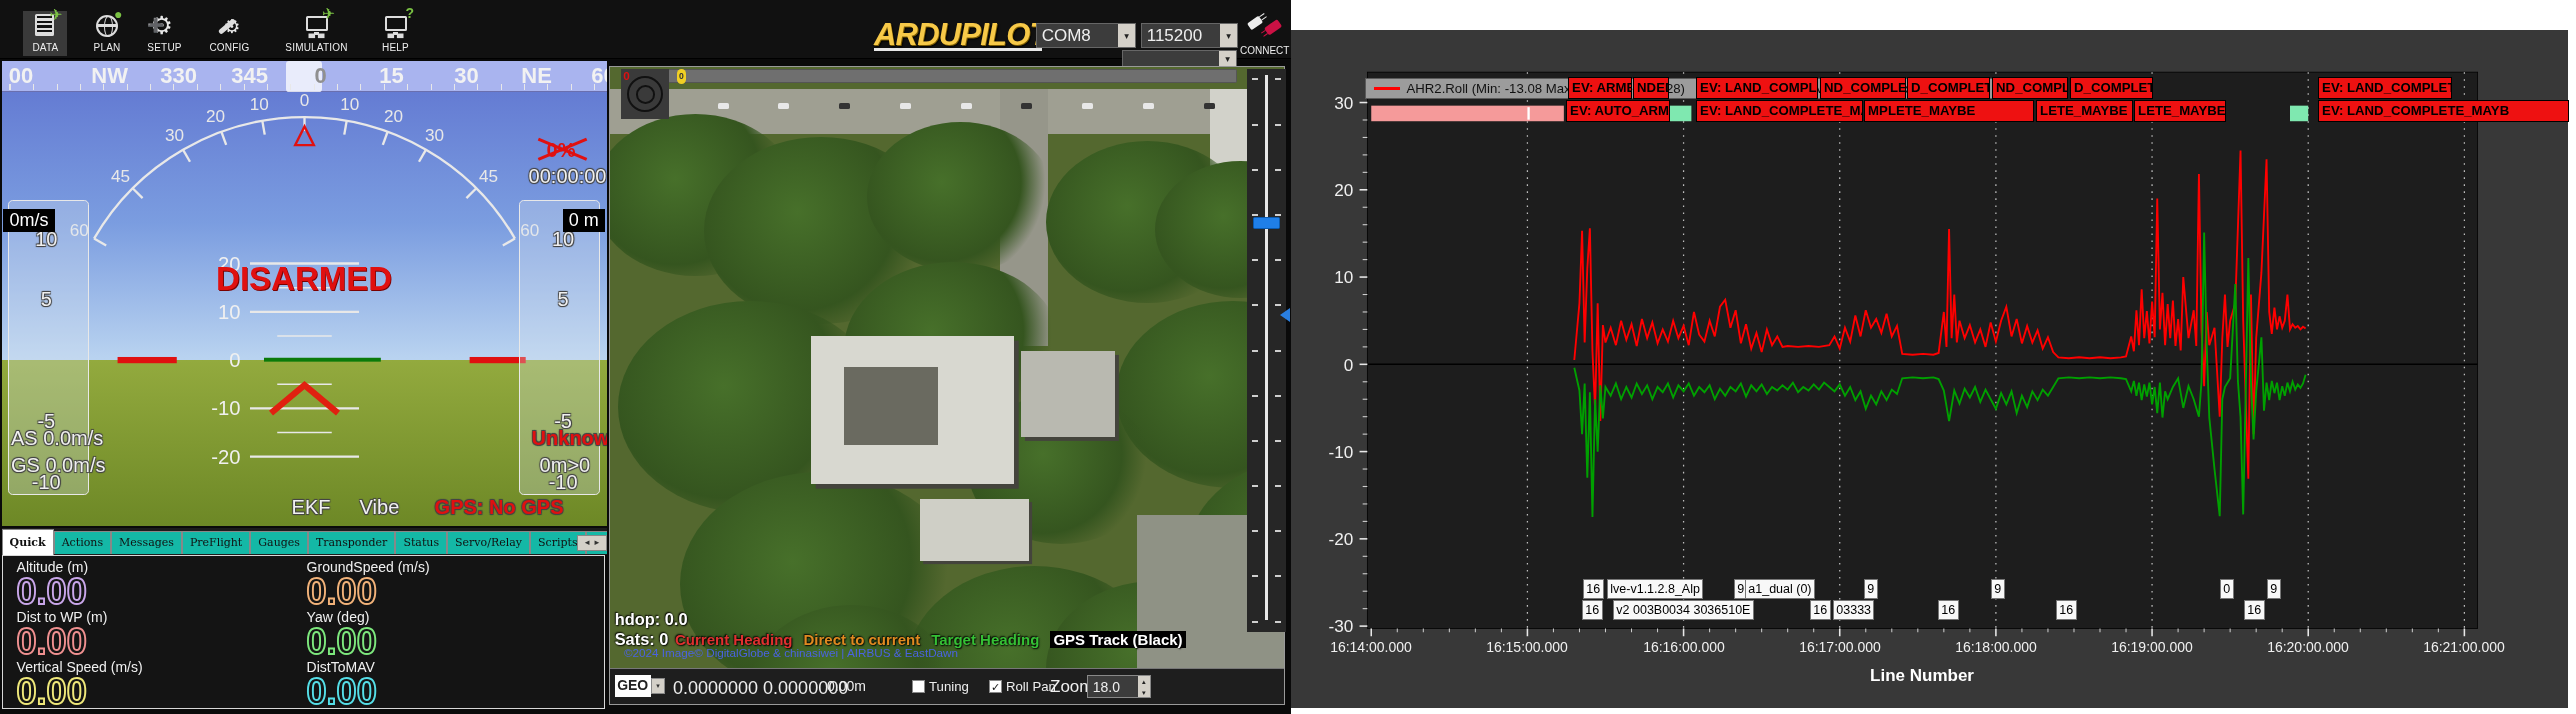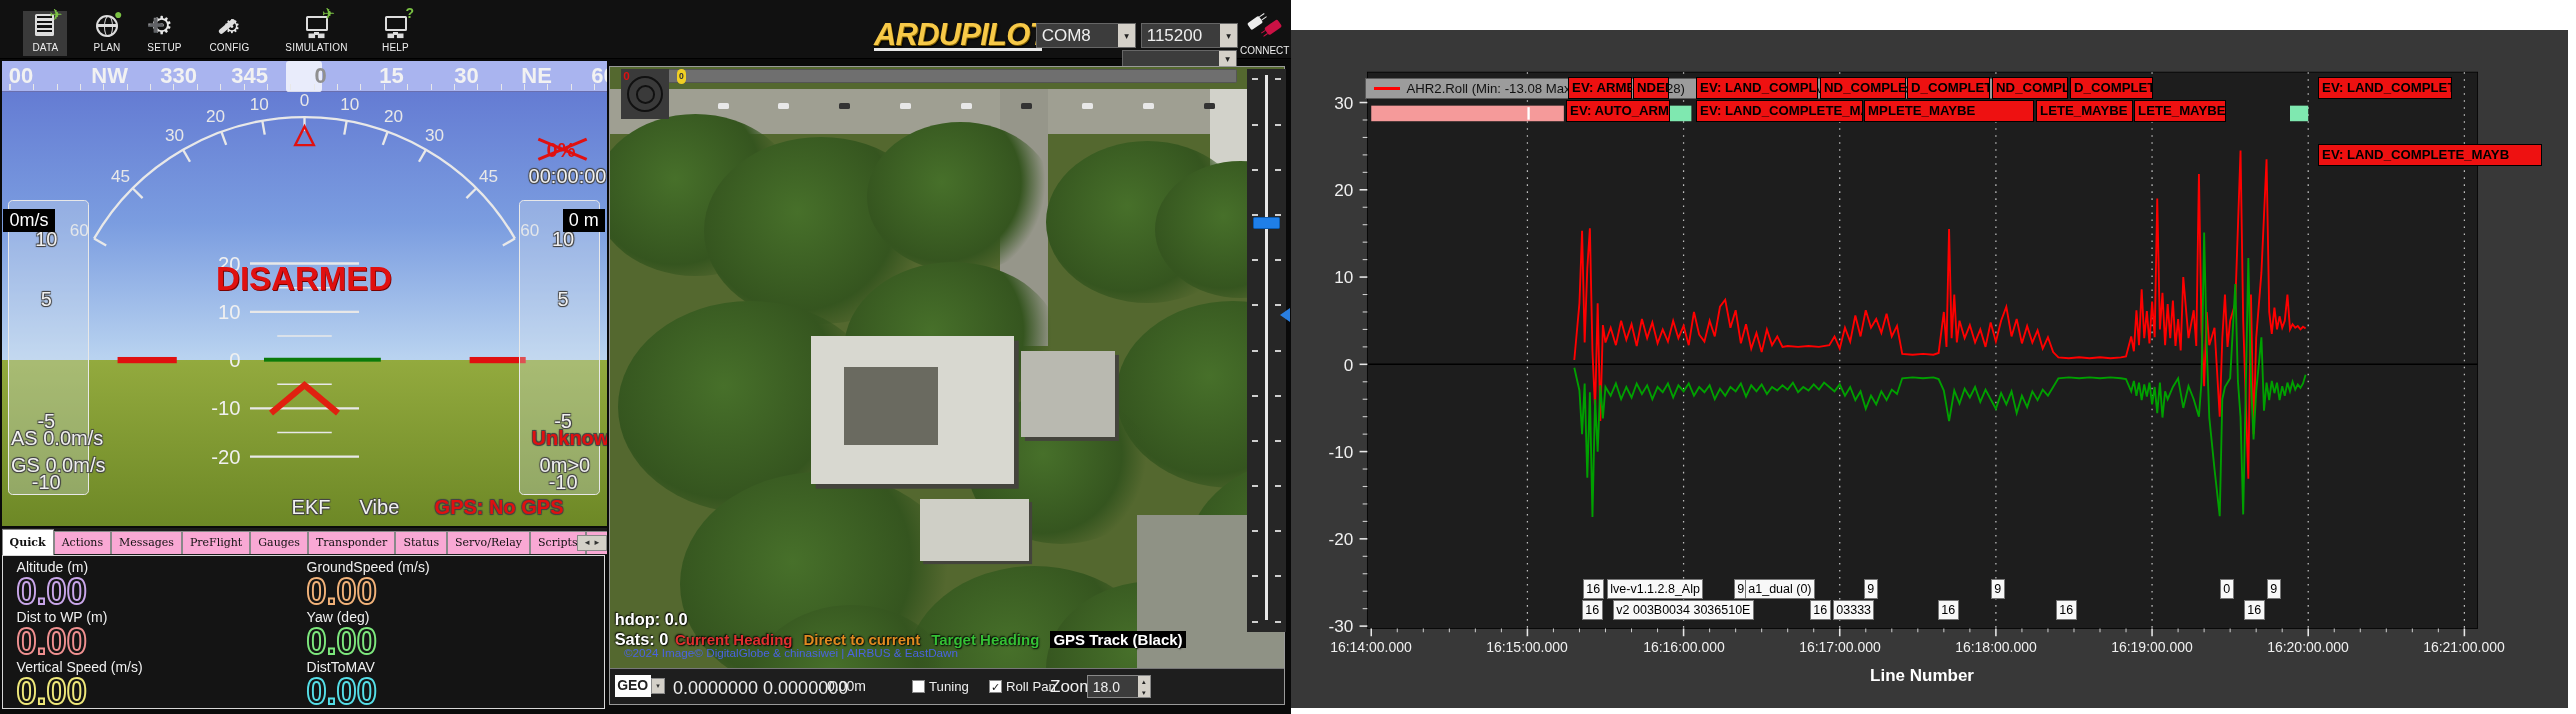--- a/index.html
+++ b/index.html
@@ -44,21 +44,21 @@
   .rib-tick { position:absolute; bottom:0.8px; width:1.6px; height:6.2px; background:#e8e8e8; }
   .hud-txt { position:absolute; color:#f0f0f0; font-size:20px; }
   .red { color:#e01010; }
   #disarmed { left:0; right:0; top:199px; text-align:center; font-size:33px; font-weight:bold; color:#e01010; text-shadow:0.8px 0.8px 0 #7a0000; }
   .tape { position:absolute; top:139px; width:81px; height:295px; background:rgba(220,230,240,0.30); border:1.6px solid #e8e8e8; border-radius:4.7px; }
   .tape-lab { position:absolute; font-size:20px; color:#f0f0f0; width:47px; text-align:center; }
   .tape-tag { position:absolute; top:148px; height:23.4px; background:#000; color:#fff; font-size:18px; line-height:23.4px; padding:0 6.2px; }
 
   
   #tabstrip { left:1.6px; top:528px; width:605px; height:26.5px; background:#1c1c1c; white-space:nowrap; overflow:hidden; }
-  .tab { display:inline-block; height:23.4px; margin-top:3.1px; line-height:22px; padding:0 7px; background:#f9a8d4; color:#111; font-family:"DejaVu Serif", serif; font-size:11px; border:0.8px solid #888; border-bottom:none; cursor:pointer; }
+  .tab { display:inline-block; height:23.4px; margin-top:3.1px; line-height:22px; padding:0 7px; background:#14b8a6; color:#111; font-family:"DejaVu Serif", serif; font-size:11px; border:0.8px solid #888; border-bottom:none; cursor:pointer; }
   .tab.sel { background:#fff; height:26.5px; margin-top:0; line-height:26.5px; font-weight:bold; }
   .tab-scroll { position:absolute; right:1.6px; top:6.2px; width:30px; height:15.6px; background:#d4d0c8; border:0.8px solid #888; font-size:7.8px; text-align:center; line-height:14px; color:#333; }
   #quick { left:1.6px; top:555px; width:603px; height:154px; background:#141414; border:1.6px solid #d8d8d8; }
   .qcell { position:absolute; width:296px; text-align:left; }
   .qlabel { color:#f0f0f0; font-size:14px; }
   .qvalue { font-size:36px; font-weight:bold; line-height:34px; color:transparent; -webkit-text-stroke:1.9px #fff; }
 
   
   #map { left:609px; top:66px; width:676px; height:639px; background:#54682f; border:1.6px solid #999; overflow:hidden; }
   .blob { position:absolute; border-radius:50%; }
@@ -519,21 +519,21 @@
       <div class="evbox" style="left: 529px; top: 47px; width: 86px;">ND_COMPLETE</div>
       <div class="evbox" style="left: 616px; top: 47px; width: 83px;">D_COMPLETE</div>
       <div class="evbox" style="left: 701px; top: 47px; width: 76px;">ND_COMPLETE</div>
       <div class="evbox" style="left: 779px; top: 47px; width: 83px;">D_COMPLETE</div>
       <div class="evbox" style="left: 1027px; top: 47px; width: 134px;">EV: LAND_COMPLETE</div>
       <div class="evbox" style="left: 275px; top: 70px; width: 104px;">EV: AUTO_ARMED</div>
       <div class="evbox" style="left: 405px; top: 70px; width: 167px;">EV: LAND_COMPLETE_MAYBE</div>
       <div class="evbox" style="left: 573px; top: 70px; width: 170px;">MPLETE_MAYBE</div>
       <div class="evbox" style="left: 745px; top: 70px; width: 97px;">LETE_MAYBE</div>
       <div class="evbox" style="left: 843px; top: 70px; width: 92px;">LETE_MAYBE</div>
-      <div class="evbox" style="left: 1027px; top: 70px; width: 224px; margin-top: 44px;">EV: LAND_COMPLETE_MAYB</div>
+      <div class="evbox" style="left: 1027px; top: 70px; width: 251px;">EV: LAND_COMPLETE_MAYB</div>
     </div>
   <div id="markers">
       <div class="mkbox" style="left: 292px; top: 549px;">16</div>
       <div class="mkbox" style="left: 316px; top: 549px;">lve-v1.1.2.8_Alp</div>
       <div class="mkbox" style="left: 443px; top: 549px;">9</div>
       <div class="mkbox" style="left: 454px; top: 549px;">a1_dual (0)</div>
       <div class="mkbox" style="left: 573px; top: 549px;">9</div>
       <div class="mkbox" style="left: 700px; top: 549px;">9</div>
       <div class="mkbox" style="left: 929px; top: 549px;">0</div>
       <div class="mkbox" style="left: 976px; top: 549px;">9</div>

